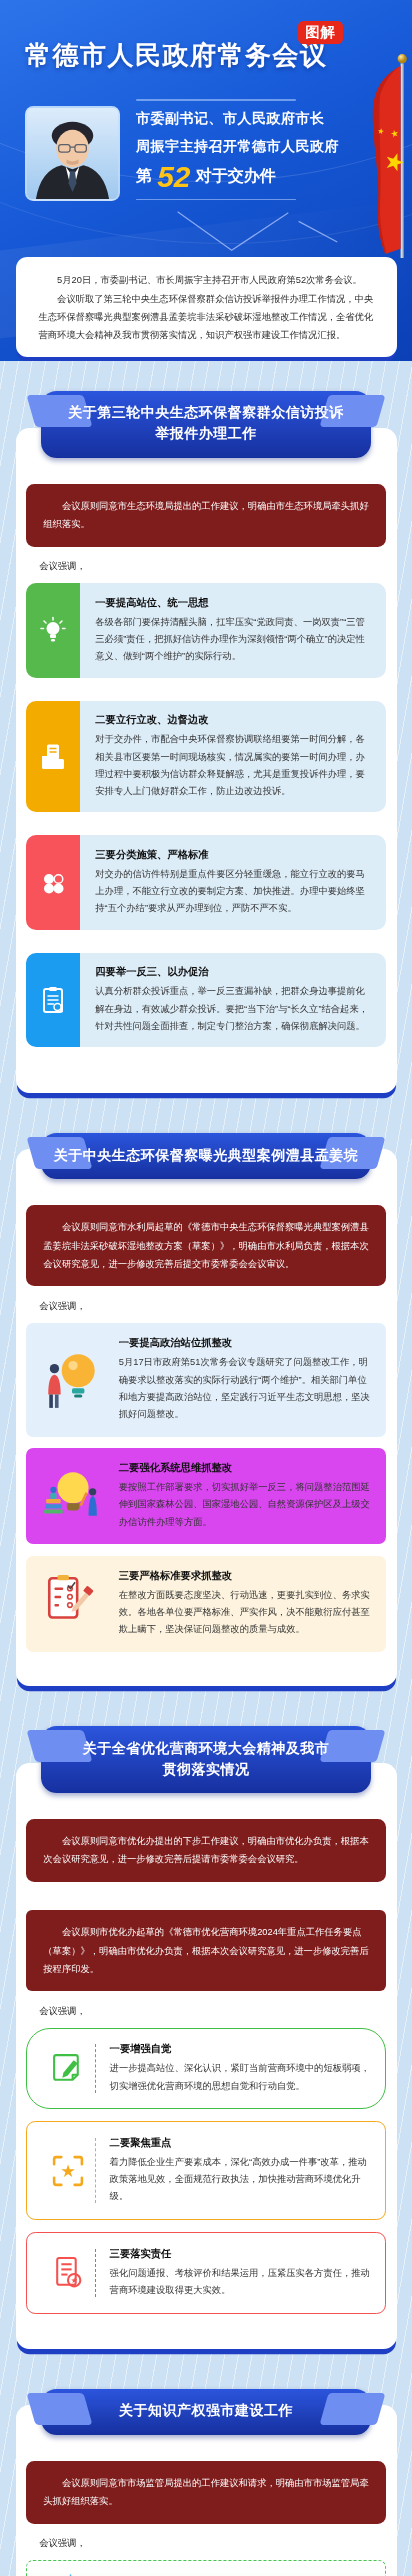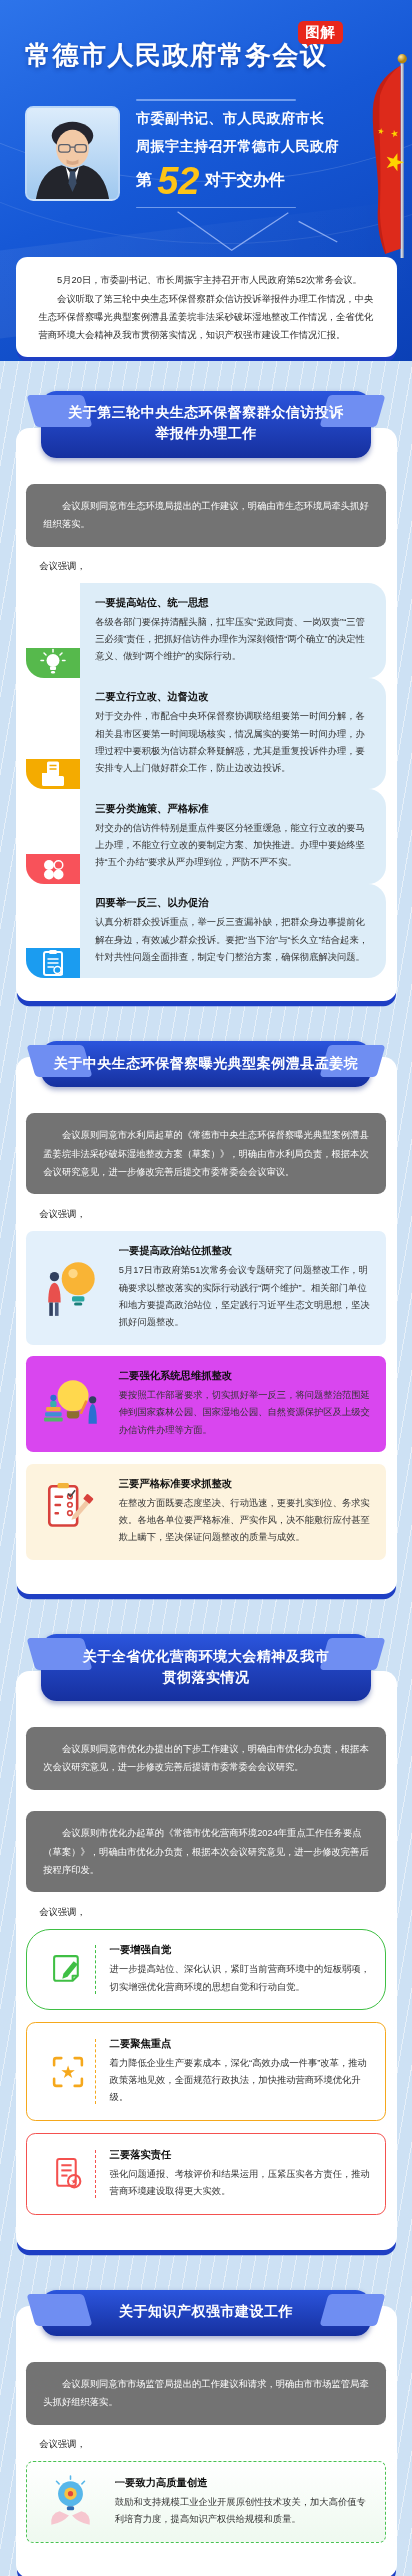--- a/index.html
+++ b/index.html
@@ -23,46 +23,46 @@
     border:4.6px solid transparent;border-top:7.2px solid #e8271b;transform:skewX(-30deg);}
   .flag{position:absolute;right:3.1px;top:52px;}
   .photo{position:absolute;left:25px;top:106px;width:95px;height:95px;border-radius:8.2px;
     border:2.1px solid rgba(195,220,250,.65);box-sizing:border-box;overflow:hidden;
     background:linear-gradient(180deg,#dcecfb,#a2c9ef);}
   .photo svg{display:block;width:100%;height:100%;}
   .meet{position:absolute;left:136px;top:99px;width:233px;color:#fff;}
   .mline{height:1.5px;width:160px;background:rgba(186,212,255,.55);border-radius:1px;}
   .m1{margin:7.7px 0 0;font-size:14px;font-weight:bold;letter-spacing:0.5px;line-height:1.45;}
   .m2{margin:5.2px 0 7.2px;font-size:16px;font-weight:bold;display:flex;align-items:center;}
-  .m2 .num{color:#ffc416;font-size:38px;font-style:italic;font-weight:bold;padding:0 5.2px;line-height:1;}
+  .m2 .num{color:#ffc416;font-size:30px;font-style:italic;font-weight:bold;padding:0 5.2px;line-height:1;}
   .zigzag{position:absolute;left:175px;top:210px;}
   .intro-card{position:absolute;left:15.5px;right:15.5px;top:257px;background:#fff;border-radius:11.3px;
     box-shadow:0 5.7px 0 -1px #1e3fc4;padding:14.4px 23px 13.4px;box-sizing:border-box;}
   .intro-card p{margin:0;text-indent:2em;font-size:9.3px;line-height:1.95;color:#2b2b2b;}
   
   .sec{margin:30px 15.5px 0;position:relative;}
   .sec + .sec{margin-top:40px;}
   .sec-head{position:relative;width:309px;margin:8px auto -30px;z-index:3;text-align:center;
     background:linear-gradient(180deg,#2b55dd,#16309f);border-radius:15.5px;
     padding:11.3px 10.3px 13.4px;color:#fff;font-weight:bold;font-size:14px;line-height:1.5;letter-spacing:0.5px;
     box-shadow:0 2.1px 5.2px rgba(10,30,120,.35);}
   .sec-head::before,.sec-head::after{content:"";position:absolute;top:4.1px;width:57px;height:32px;
     background:#6f8ef2;z-index:-1;border-radius:4.1px;}
   .sec-head::before{left:-10.3px;transform:skewX(16deg);}
   .sec-head::after{right:-10.3px;transform:skewX(-16deg);}
   .sec-card{position:relative;background:#fff;border-radius:13.4px;box-shadow:0 6.2px 0 -1px #1e3fc4;
     padding:56px 10.3px 23px;z-index:1;}
-  .resolution{background:#737373;border-radius:8.2px;padding:13.4px 17.5px;color:#fff;}
-  .resolution + .resolution{margin-top:21px;}
+  .resolution{background:#7f1d1d;border-radius:8.2px;padding:13.4px 17.5px;color:#fff;}
+  .resolution + .resolution{margin-top:28px;border-radius:6px;}
   .resolution p{margin:0;text-indent:2em;font-size:9.3px;line-height:1.95;}
   .emphasis{margin:13.4px 0 10.3px 13.4px;font-size:9.3px;color:#1a1a1a;}
   .item-title{margin:0 0 4.1px;font-weight:bold;font-size:10.3px;color:#0d0d0d;}
   .item-body{margin:0;font-size:9.3px;line-height:1.85;color:#333;}
   
-  .item-bar{display:flex;border-radius:18px;overflow:hidden;margin-bottom:0;align-items:flex-end;}
+  .item-bar{display:flex;border-radius:10px;overflow:hidden;margin-bottom:23px;}
   .item-bar .icon-col{flex:0 0 54px;display:flex;align-items:center;justify-content:center;}
   .c-green{background:#56b94c;} .c-orange{background:#f4ab00;} .c-red{background:#f8525a;} .c-blue{background:#1b9cf0;}
   .item-bar .txt{flex:1;background:#ddedf8;padding:12.4px 15.5px;}
   
   .item-tile{display:flex;align-items:center;border-radius:7.2px;margin-bottom:11.3px;padding:13.4px 14.4px 13.4px 0;}
   .t1{background:#e3f0fb;} .t2{background:#d946ef;} .t3{background:#fdf3de;}
   .item-tile .ill{flex:0 0 93px;display:flex;justify-content:center;}
   
   .item-outline{display:flex;align-items:center;background:#fff;border:1.5px solid;border-radius:9.3px;
     margin-bottom:12.4px;padding:13.4px 14.4px;}

